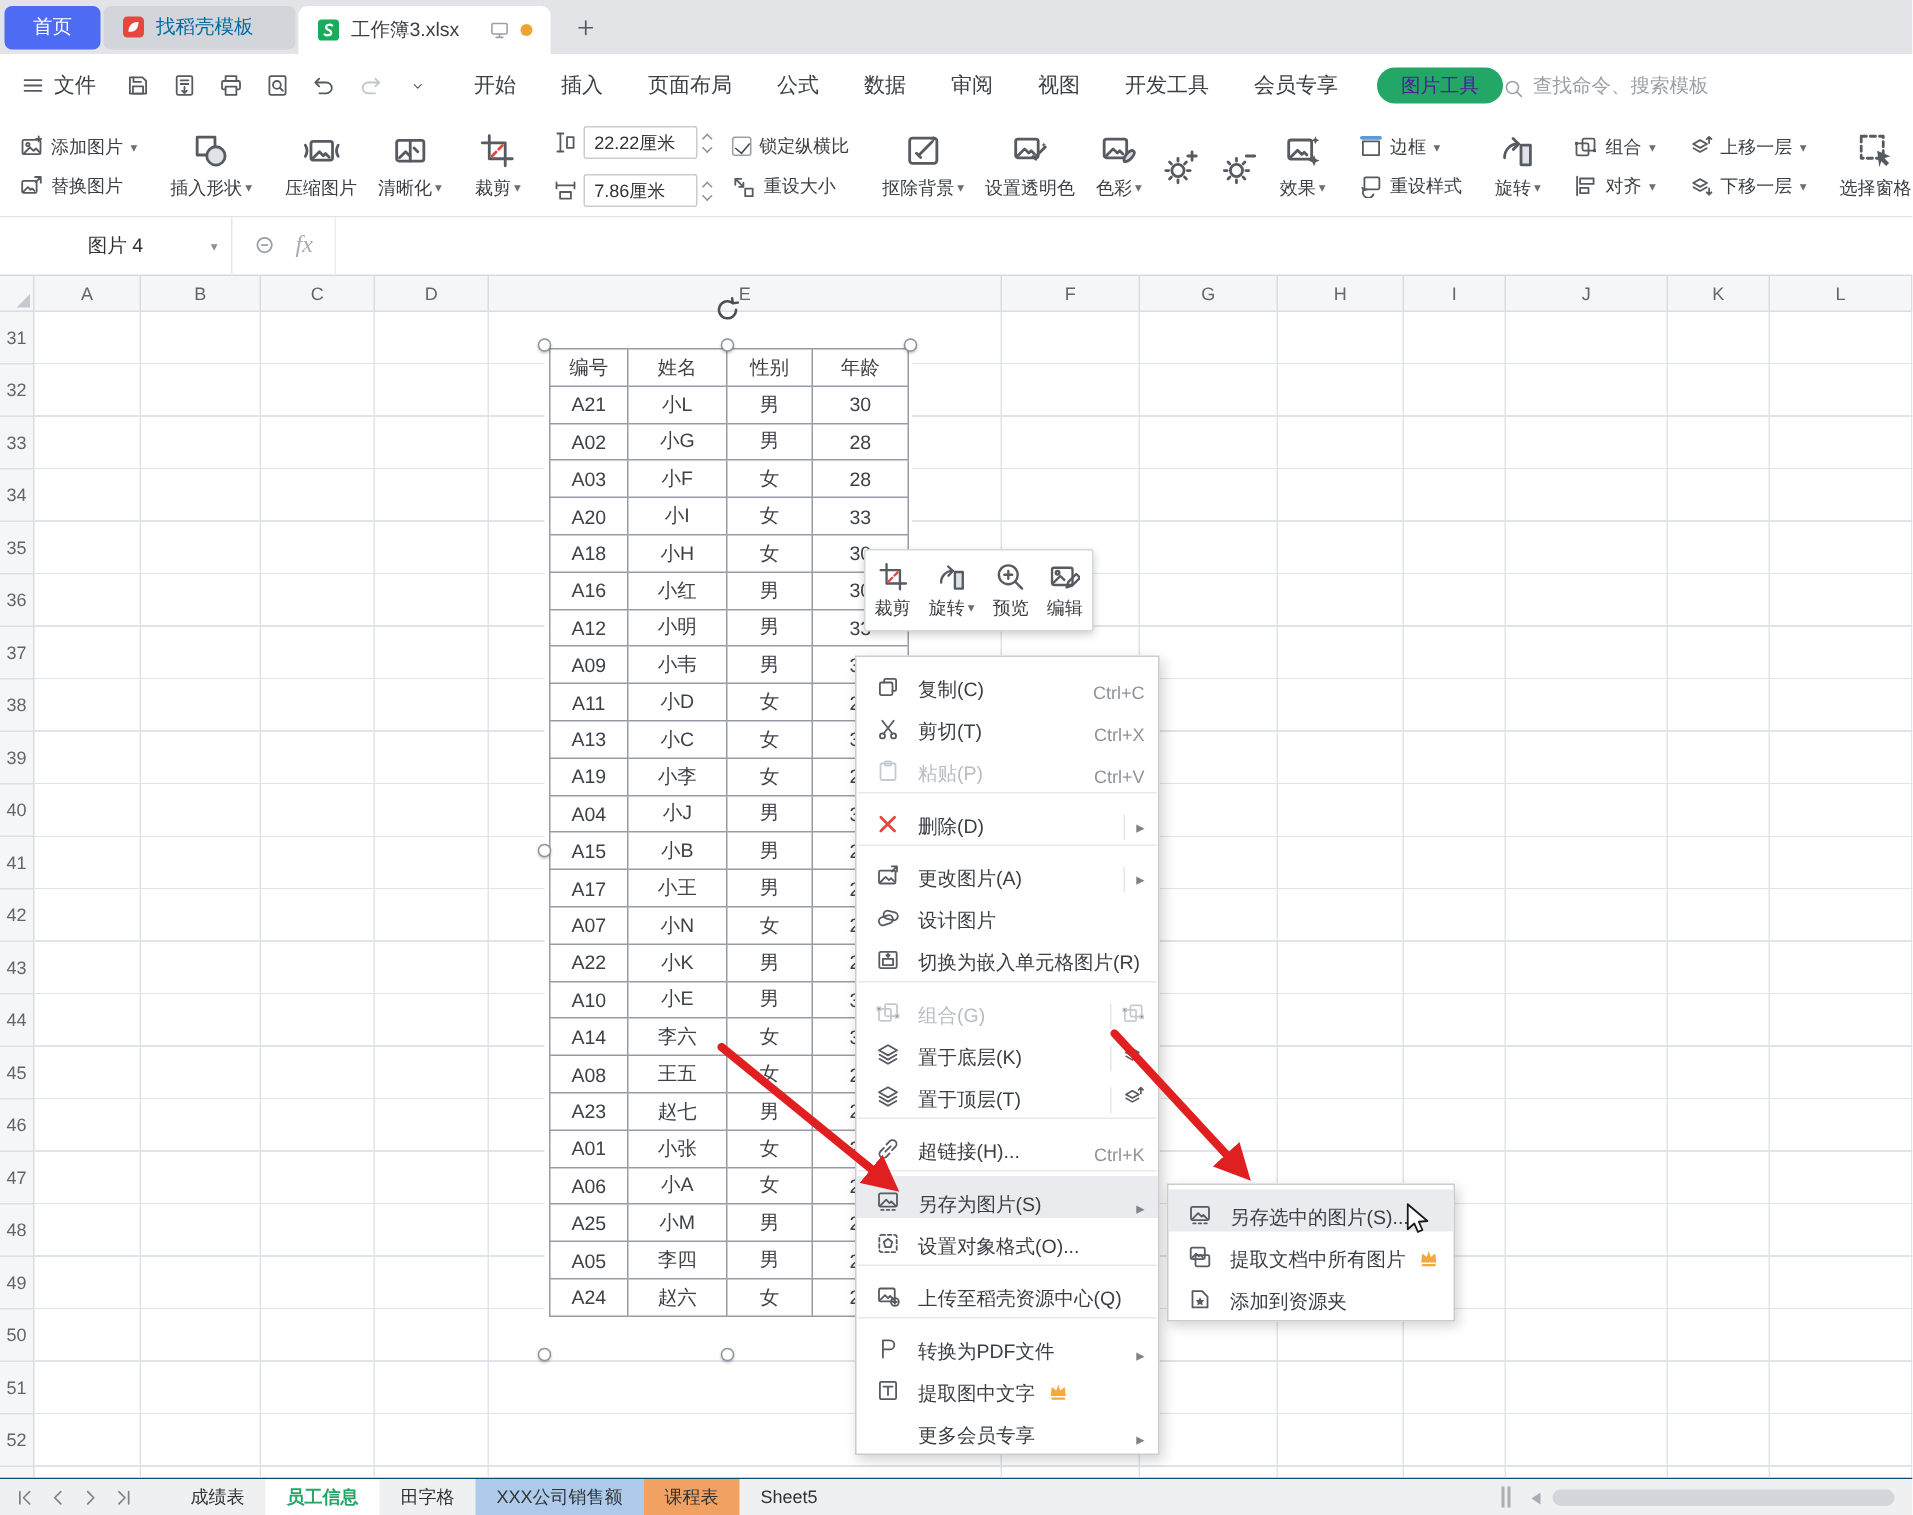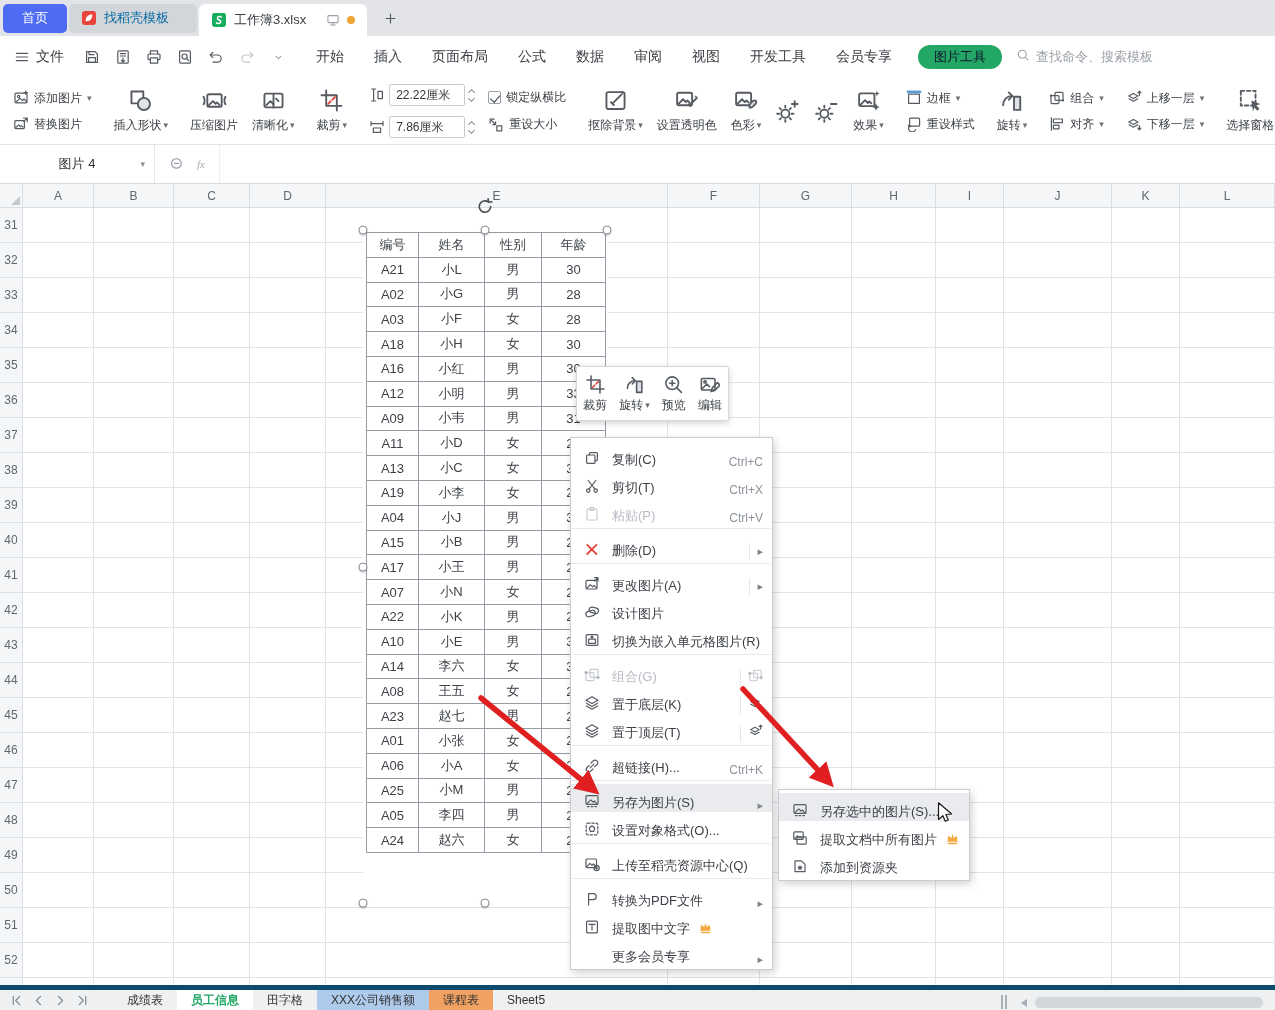--- a/index.html
+++ b/index.html
@@ -24,22 +24,22 @@
   
   .menubar{height:42px;background:#fff;display:flex;align-items:center;padding:0 14px;position:relative}
   .file-entry{display:flex;align-items:center;gap:6px;font-size:14px;color:#3c4045;margin-right:16px}
   .qat{display:flex;align-items:center;gap:7px;margin-right:26px}
   .qbtn{width:24px;height:24px;display:flex;align-items:center;justify-content:center;border-radius:3px}
   .qbtn svg{width:16px;height:16px}
   .qbtn.dis svg *{stroke:#c2c6cc}
   .qbtn.sm svg{width:11px;height:11px}
   .mbar-items{display:flex;align-items:center;gap:30px;margin-right:26px}
   .mbar-item{font-size:14px;color:#3c4045;white-space:nowrap}
-  .pt-pill{background:#23a766;color:#0f172a;font-size:13px;height:24px;border-radius:12px;display:flex;align-items:center;padding:0 16px;margin-right:14px;white-space:nowrap}
-  .searchbox{display:flex;align-items:flex-start;gap:6px;color:#9aa0a7;font-size:13px}
+  .pt-pill{background:#23a766;color:#4c1d95;font-size:13px;height:24px;border-radius:12px;display:flex;align-items:center;padding:0 16px;margin-right:0;white-space:nowrap}
+  .searchbox{display:flex;align-items:flex-end;gap:6px;color:#9aa0a7;font-size:13px}
   .searchbox svg{width:14px;height:14px;stroke:#9aa0a7}
 
   
   .ribbon{height:67px;background:#fff;border-bottom:1px solid #dfe2e6;display:flex;align-items:stretch;padding:3px 2px;overflow:hidden}
   .rib-group{display:flex;align-items:center;gap:14px;padding:0 11px}
   .rib-div{width:1px;background:#e8eaed;margin:7px 0}
   .rib-big{display:flex;flex-direction:column;align-items:center;justify-content:center;gap:4px;font-size:12px;color:#3c4046;white-space:nowrap}
   .rib-big .ic24 svg{width:25px;height:25px}
   .rib-label{display:flex;align-items:center;gap:2px}
   .caret{font-size:9px;color:#6a6f76;line-height:1}
@@ -55,21 +55,21 @@
   .chkrow{display:flex;align-items:center;gap:5px;font-size:12px;color:#3c4046;white-space:nowrap}
   .chk{width:13px;height:13px;border:1px solid #9aa0a7;border-radius:2px;background:#fff;position:relative}
   .chk:after{content:"";position:absolute;left:2.5px;top:1px;width:5px;height:8px;border:solid #3f444a;border-width:0 1.6px 1.6px 0;transform:rotate(40deg)}
 
   
   .formulabar{height:39px;display:flex;align-items:stretch;border-bottom:1px solid #d6dade;background:#fff}
   .namebox{width:155px;display:flex;align-items:center;justify-content:center;border-right:1px solid #e4e6e9;position:relative;font-size:13px;color:#333}
   .namebox .caret{position:absolute;right:9px;color:#8a9098}
   .fxarea{display:flex;align-items:center;gap:12px;padding:0 14px;border-right:1px solid #eceef0}
   .fxarea .icon svg{width:16px;height:16px;stroke:#9aa0a7}
-  .fx{font-style:italic;font-family:"Liberation Serif","DejaVu Serif",serif;color:#a8adb4;font-size:11px}
+  .fx{font-style:italic;font-family:"Liberation Serif","DejaVu Serif",serif;color:#a8adb4;font-size:16px}
   .fx-input{flex:1}
 
   
   .sheet{position:relative;height:801px;z-index:3}
   .colheads{position:absolute;top:0;left:0;width:1275px;height:24px;background:#f5f6f8;border-bottom:1px solid #d9dce1;display:flex;z-index:1}
   .corner{width:23px;border-right:1px solid #d9dce1;position:relative}
   .corner:after{content:"";position:absolute;right:2px;bottom:2px;border-style:solid;border-width:0 0 9px 9px;border-color:transparent transparent #c4c9cf transparent}
   .colhead{border-right:1px solid #d9dce1;display:flex;align-items:center;justify-content:center;font-size:12px;color:#60666d}
   .rowheads{position:absolute;top:24px;left:0;width:23px;height:777px;background:#f5f6f8;border-right:1px solid #d9dce1;overflow:hidden;z-index:1}
   .rowhead{height:35px;display:flex;align-items:center;justify-content:center;font-size:12px;color:#60666d;border-bottom:1px solid #dde0e5}
@@ -105,21 +105,21 @@
   .mi-arrow{color:#7d838b;font-size:11px}
   .mi.hl{background:#e9ebee}
   .mi.dis .mi-label{color:#b8bcc3}
   .mi.dis svg *{stroke:#c6cad0}
   .mi-sep{height:1px;background:#e7e8ea;margin:3px 1px}
 
   
   .overlay{position:absolute;left:0;top:0;width:1275px;height:801px;pointer-events:none;z-index:50}
 
   
-  .sheetbar{height:25px;background:#eef0f2;border-top:5px solid #0c4a6e;display:flex;align-items:center;position:relative;z-index:2}
+  .sheetbar{height:25px;background:#eef0f2;border-top:1px solid #0c4a6e;display:flex;align-items:center;position:relative;z-index:2}
   .snav{display:flex;align-items:center;gap:9px;padding:0 10px}
   .snav .icon svg{width:13px;height:13px;stroke:#7d838a;stroke-width:1.4}
   .stabs{display:flex;align-items:stretch;height:100%;margin-left:14px}
   .stab{display:flex;align-items:center;padding:0 14px;font-size:12px;color:#333;white-space:nowrap}
   .stab.active{background:#fff;color:#23a766;font-weight:bold}
   .stab.blue{background:#aecbec}
   .stab.orange{background:#f1a262}
   .splitter{position:absolute;right:268px;top:5px;width:6px;height:14px;border-left:2px solid #aab0b6;border-right:2px solid #aab0b6}
   .scroll-left{position:absolute;right:248px;top:9px;width:0;height:0;border-style:solid;border-width:4px 6px 4px 0;border-color:transparent #a7adb4 transparent transparent}
   .scroll-track{position:absolute;right:12px;top:7px;width:228px;height:11px;border-radius:6px;background:#d3d7db}
@@ -634,20 +634,26 @@
             <td>男</td>
             <td>28</td>
           </tr>
           <tr>
             <td>A03</td>
             <td>小F</td>
             <td>女</td>
             <td>28</td>
           </tr>
           <tr>
+            <td>A20</td>
+            <td>小I</td>
+            <td>女</td>
+            <td>33</td>
+          </tr>
+          <tr>
             <td>A18</td>
             <td>小H</td>
             <td>女</td>
             <td>30</td>
           </tr>
           <tr>
             <td>A16</td>
             <td>小红</td>
             <td>男</td>
             <td>30</td>

